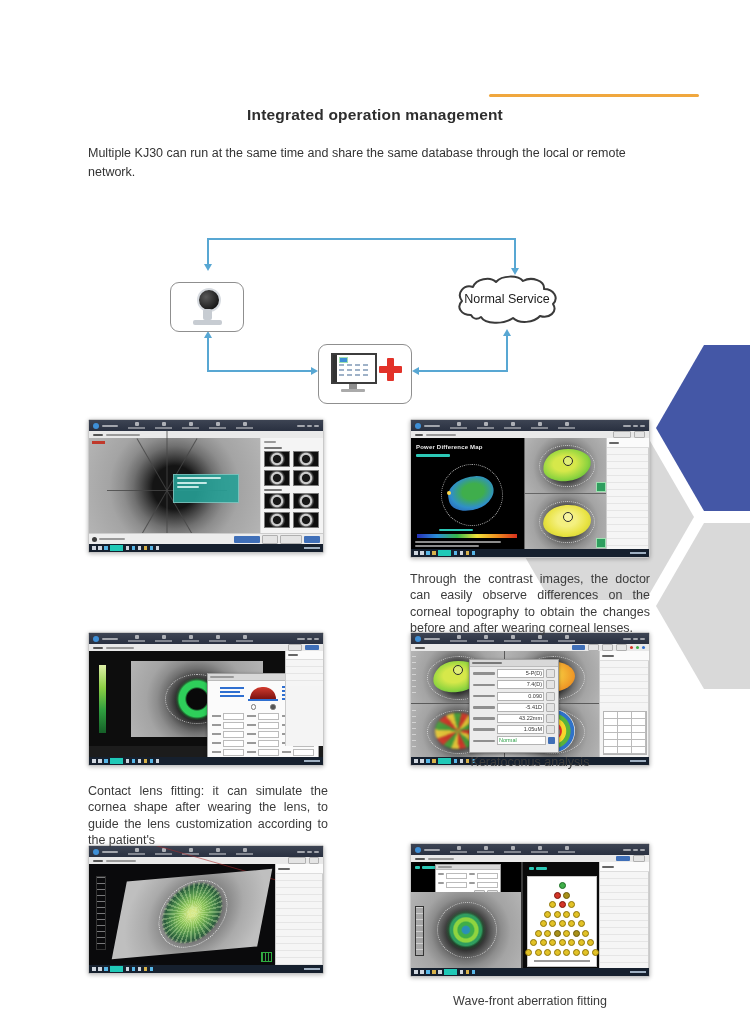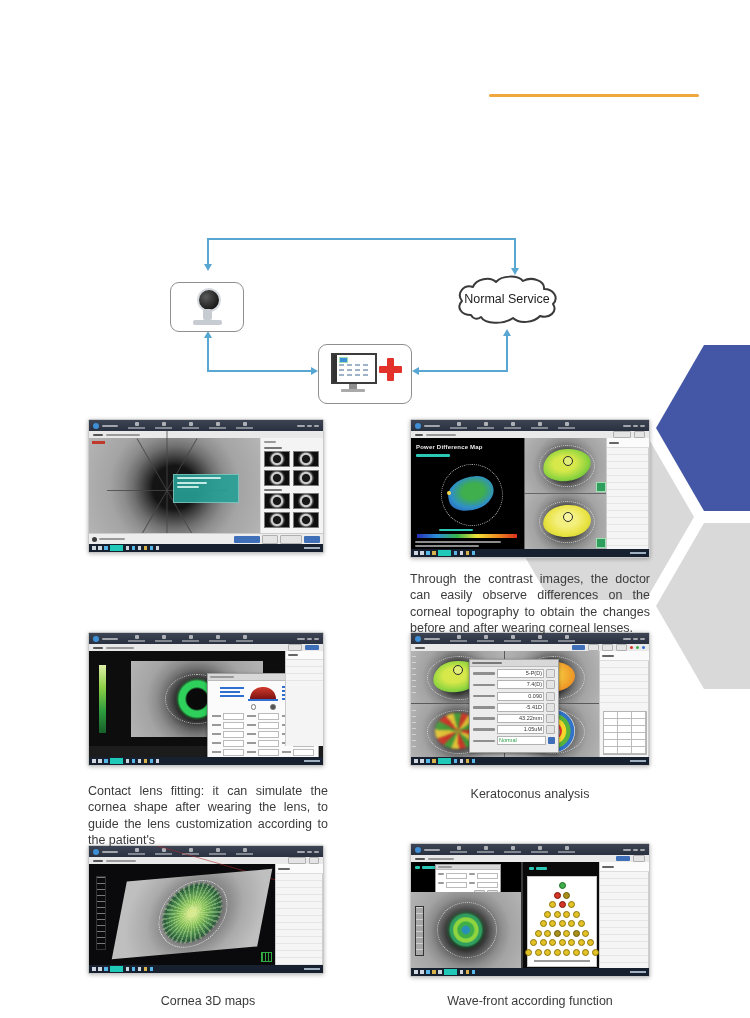--- a/index.html
+++ b/index.html
@@ -139,21 +139,23 @@
   
   .cap{position:absolute;z-index:3;width:240px;font-size:12.5px;line-height:1.32;color:#3b3b3b;text-align:justify}
   .cap.center{text-align:center}
 </style>
 </head>
 <body>
 
 <div id="root">
 
   <i class="abs" id="accent-line"></i>
+  <h1 class="abs" id="title">Integrated operation management</h1>
   <div class="abs" id="intro">
+    <p>Multiple KJ30 can run at the same time and share the same database through the local or remote network.</p>
   </div>
 
   <div class="abs" style="left:0;top:0;width:750px;height:420px">
 
     <i class="ln" style="left:207px;top:238px;width:2px;height:27px"></i>
     <i class="ln" style="left:207px;top:238px;width:309px;height:2px"></i>
     <i class="ln" style="left:514px;top:238px;width:2px;height:30px"></i>
     <b class="ah d" style="left:204px;top:264px"></b>
     <b class="ah d" style="left:511px;top:268px"></b>
 
@@ -727,17 +729,16 @@
         <b class="hl"></b>
         <i></i>
         <i></i>
         <i></i>
         <b class="clk"></b>
       </div>
   </div>
 
   <p class="cap" style="left:410px;top:558px">Through the contrast images, the doctor can easily observe differences on the corneal topography to obtain the changes before and after wearing corneal lenses.</p>
   <p class="cap" style="left:88px;top:770px">Contact lens fitting: it can simulate the cornea shape after wearing the lens, to guide the lens customization according to the patient's</p>
-  <p class="cap center" style="left:410px;top:773px">Keratoconus analysis</p>
-  <p class="cap center" style="left:88px;top:980px">Cornea 3D maps</p>
-  <p class="cap center" style="left:410px;top:980px">Wave-front according function</p>
+  <p class="cap center" style="left:410px;top:741px">Keratoconus analysis</p>
+  <p class="cap center" style="left:410px;top:980px">Wave-front aberration fitting</p>
 
 </div>
 
 </body></html>

